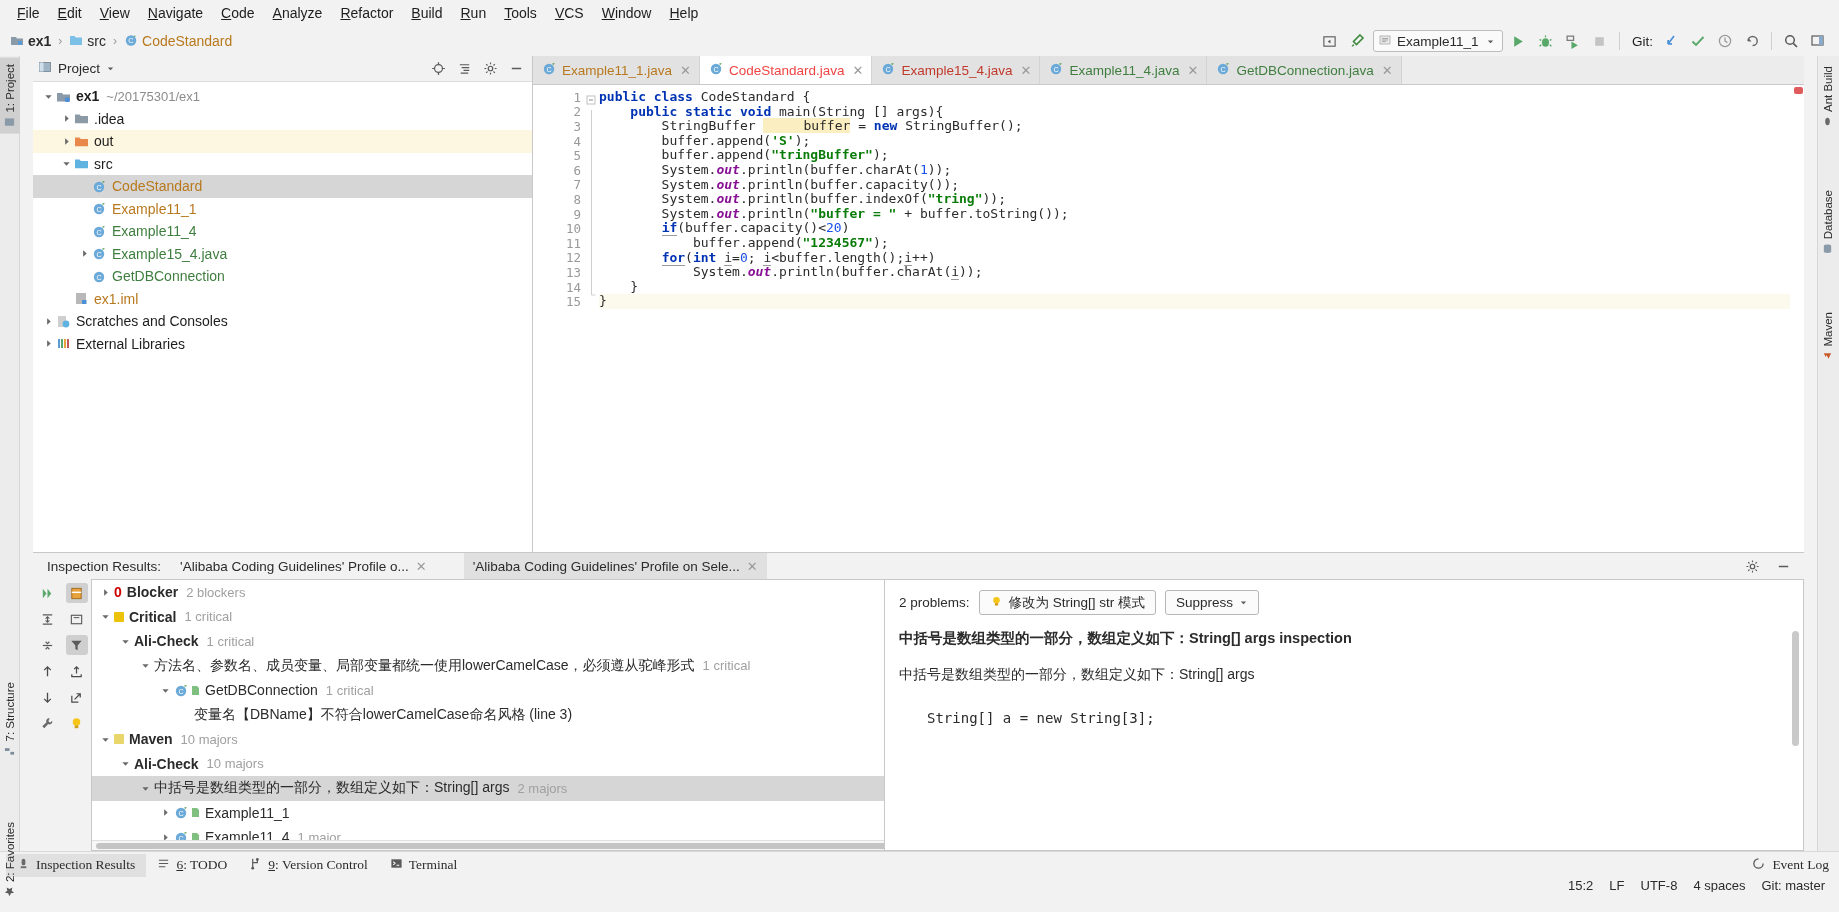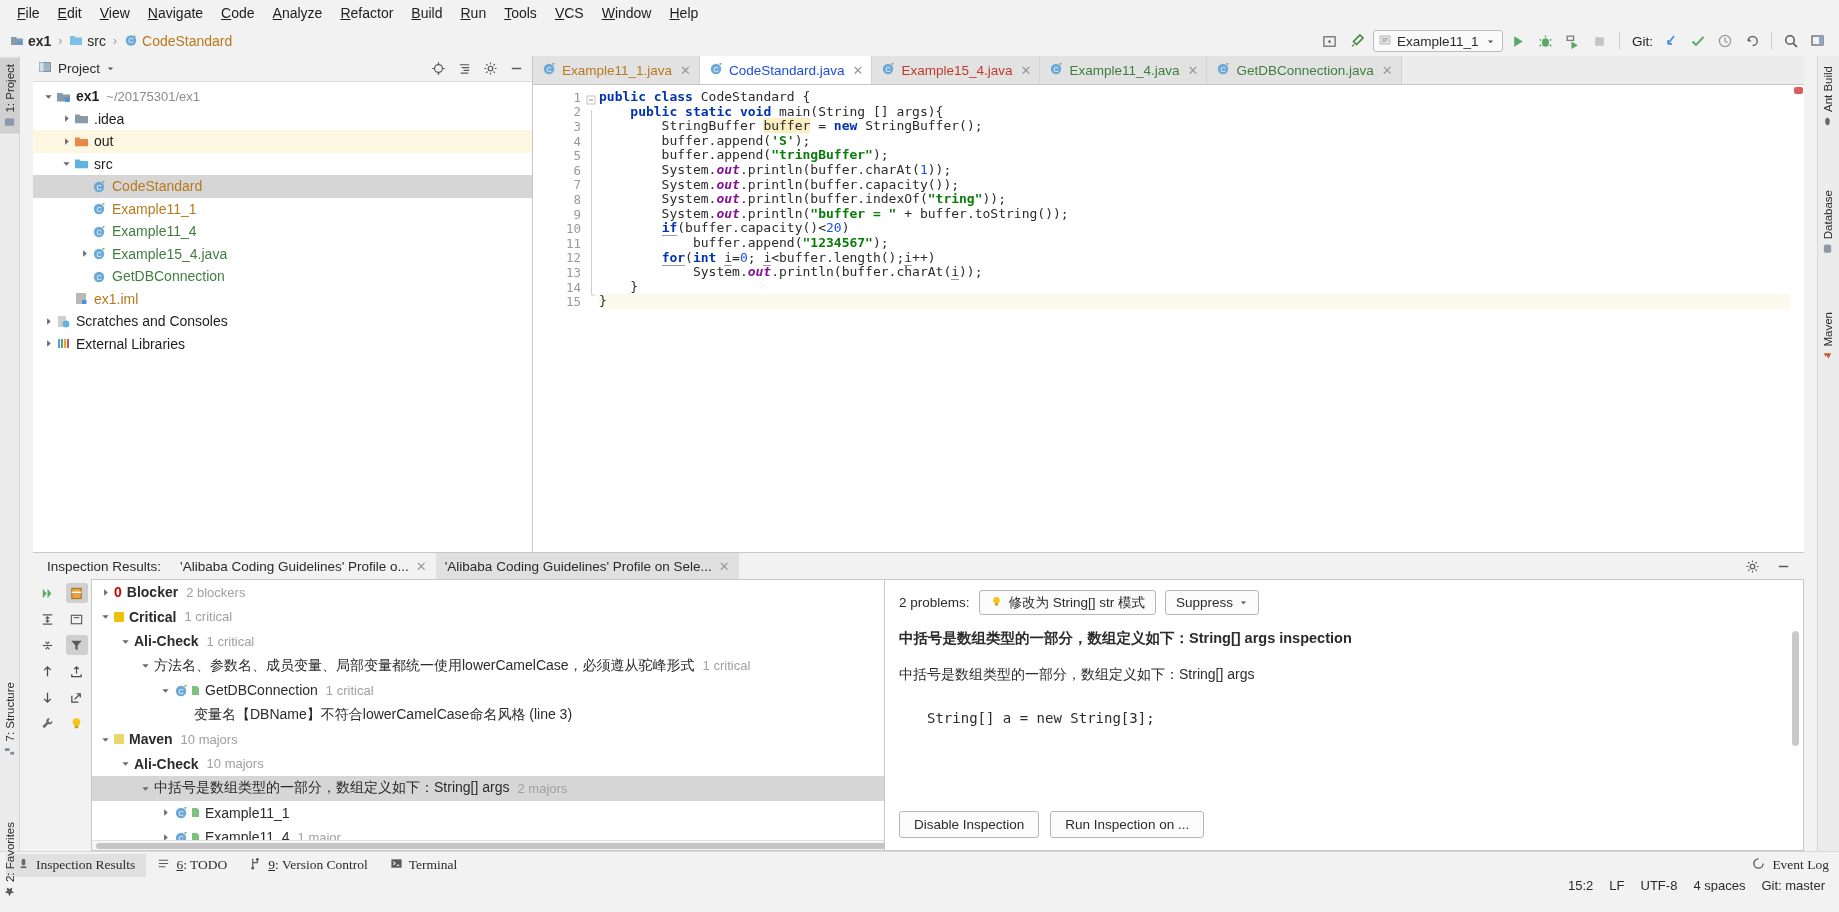--- a/index.html
+++ b/index.html
@@ -83,32 +83,32 @@
   .grun { position: absolute; right: -12px; top: 2px; }
   .foldcol { width: 14px; flex: 0 0 14px; background: #fff; padding-top: 5px; position: relative; }
   .code { flex: 1 1 auto; font-family: "DejaVu Sans Mono", monospace; font-size: 13px; line-height: 14.6px;
           padding-top: 5px; white-space: pre; color: #2b2b2b; position: relative; overflow: hidden; }
   .code .ln { height: 14.6px; }
   .code .ln.caret { background: #fcfaed; }
   .kw { color: #0033b3; font-weight: bold; }
   .str { color: #0a7c0a; font-weight: bold; }
   .num { color: #1750eb; }
   .fld { color: #871094; font-style: italic; font-weight: bold; }
-  .hlid { background: #fbeec1; }
+  .hlid { background: #fbeec1; padding-left: 40px; }
   .uline { border-bottom: 1px solid #9a9a9a; margin-top: 28px; }
   .editor-scrollzone { width: 14px; flex: 0 0 14px; background: #fff; position: relative; }
   .errstripe { position: absolute; right: 1px; width: 9px; }
 
   
   .bottomwin { flex: 1 1 auto; display: flex; flex-direction: column; min-height: 0; background: #f2f2f2;
                border-top: 1px solid #c8c8c8; }
   .bw-header { height: 26px; display: flex; align-items: stretch; flex: 0 0 26px; background: #f2f2f2; }
   .bw-title { display: flex; align-items: center; padding: 0 10px 0 14px; font-size: 13.5px; }
   .bw-tab { display: flex; align-items: center; gap: 7px; padding: 0 9px; font-size: 13.5px; white-space: nowrap; }
-  .bw-tab.active { background: #e0e0e0; }
+  .bw-tab.active { background: #e0e0e0; margin-left: 28px; }
   .bw-tab .x { color: #9a9a9a; font-size: 13px; }
   .bw-hdr-right { margin-left: auto; display: flex; align-items: center; gap: 9px; padding-right: 10px; }
   .bw-body { flex: 1 1 auto; display: flex; min-height: 0; }
 
   .insp-tools { width: 58px; flex: 0 0 58px; background: #f2f2f2; display: flex; padding-top: 4px; }
   .itcol { display: flex; flex-direction: column; align-items: center; gap: 6px; width: 29px; }
   .it-btn { width: 22px; height: 20px; display: flex; align-items: center; justify-content: center; border-radius: 3px; }
   .it-btn.on { background: #cfcfcf; }
 
   .insp-tree { flex: 1 1 auto; background: #fff; border: 1px solid #c8c8c8; border-right: 0;
@@ -541,21 +541,21 @@
                   </svg></span>
                 <span style="color:#b8791e">Example11_1.java</span>
                 <span class="x">✕</span>
               </div>
               <div class="etab active">
                 <span><svg width="15" height="15" viewBox="0 0 15 15">
                     <circle cx="7" cy="8" r="5.2" fill="#6aa9d8"></circle>
                     <text x="7" y="10.6" font-size="7.2" fill="#fff" text-anchor="middle" font-family="sans-serif">C</text>
                     <path d="M10.5 2l2.6.8-2.3 1.3z" fill="#4a9a4a"></path>
                   </svg></span>
-                <span style="color:#1d4ed8">CodeStandard.java</span>
+                <span style="color:#ef4444">CodeStandard.java</span>
                 <span class="x">✕</span>
               </div>
               <div class="etab">
                 <span><svg width="15" height="15" viewBox="0 0 15 15">
                     <circle cx="7" cy="8" r="5.2" fill="#6aa9d8"></circle>
                     <text x="7" y="10.6" font-size="7.2" fill="#fff" text-anchor="middle" font-family="sans-serif">C</text>
                     <path d="M10.5 2l2.6.8-2.3 1.3z" fill="#4a9a4a"></path>
                   </svg></span>
                 <span style="color:#c0392b">Example15_4.java</span>
                 <span class="x">✕</span>
@@ -936,24 +936,20 @@
               </div>
             </div>
             <div class="desc-scroll">
               <div class="desc-h">中括号是数组类型的一部分，数组定义如下：String[] args inspection</div>
               <div class="desc-p">中括号是数组类型的一部分，数组定义如下：String[] args</div>
               <div class="desc-code">String[] a = new String[3];</div>
               <div class="vscroll">
                 <i style="top:0;height:115px;"></i>
               </div>
             </div>
-            <div class="desc-btns">
-              <div class="btn">Disable Inspection</div>
-              <div class="btn">Run Inspection on ...</div>
-            </div>
           </div>
         </div>
       </div>
     </div>
 
     <div class="vstrip-r">
       <div class="vtab" style="top:4px;">
         <span>
           <svg width="11" height="11" viewBox="0 0 12 12">
               <ellipse cx="6" cy="6" rx="2.5" ry="4" fill="#6a6a6a"></ellipse>

